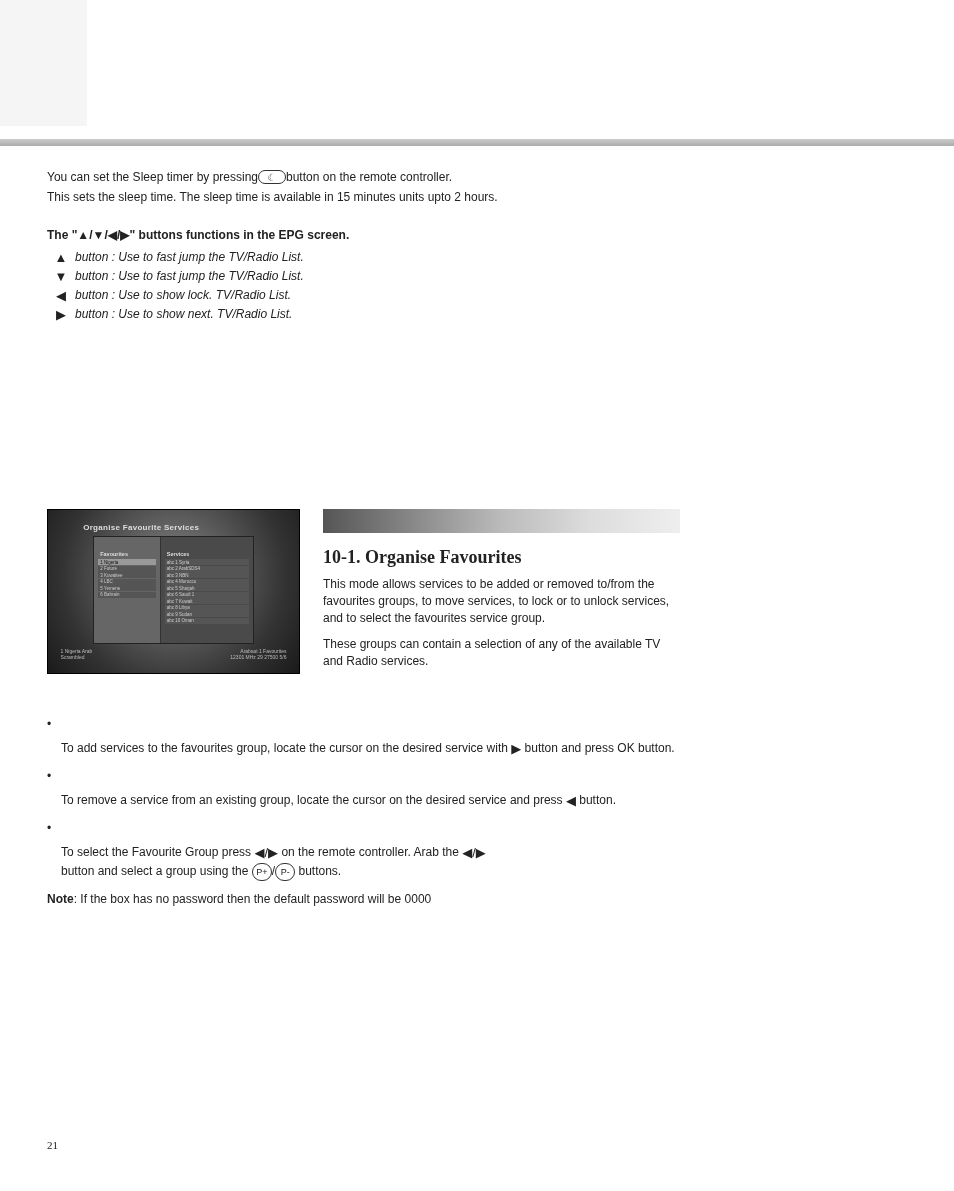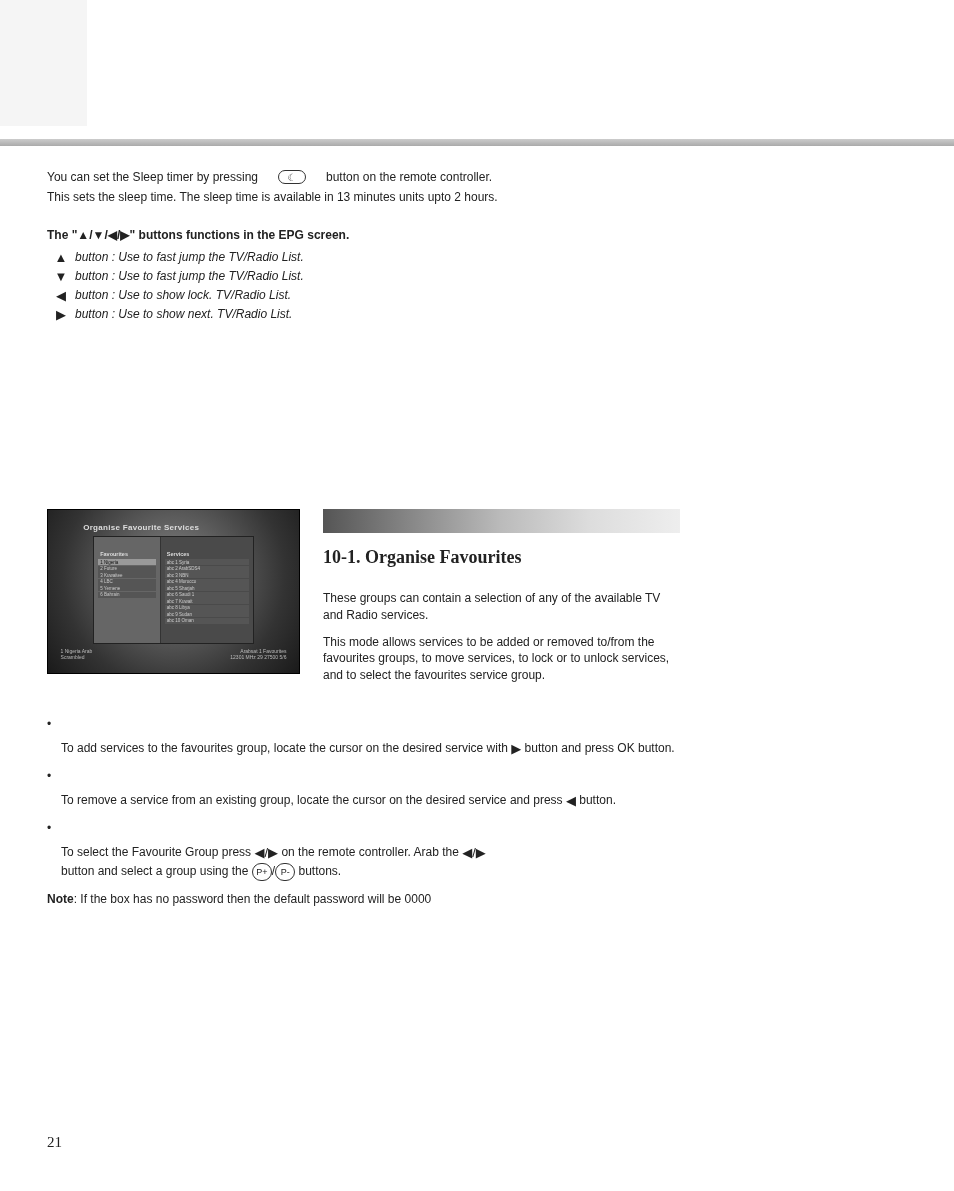--- a/index.html
+++ b/index.html
@@ -41,21 +41,21 @@
       font-size: 22px;
       font-weight: bold;
       font-family: Georgia, serif;
       margin-bottom: 20px;
     }
     .intro-line {
       font-size: 12px;
       margin-bottom: 6px;
       display: flex;
       align-items: center;
-      gap: 20px;
+      gap: 0;
     }
     .intro-para {
       font-size: 12px;
       margin-bottom: 24px;
     }
     .sleep-icon {
       display: inline-block;
       width: 28px;
       height: 14px;
       border: 1px solid #333;
@@ -86,21 +86,21 @@
     }
     .button-desc {
       flex: 1;
       font-style: italic;
     }
     .subsection-title {
       font-size: 18px;
       font-weight: bold;
       font-family: Georgia, serif;
       margin-top: 14px;
-      margin-bottom: 22px;
+      margin-bottom: 8px;
     }
     .gradient-bar {
       width: 357px;
       height: 24px;
       background: linear-gradient(to right, #555 0%, #888 25%, #bbb 50%, #ddd 75%, #eee 100%);
       margin-bottom: 12px;
     }
     .screenshot-placeholder {
       position: absolute;
       left: 47px;
@@ -224,39 +224,39 @@
       text-align: center;
       vertical-align: middle;
     }
     .note-bold {
       font-weight: bold;
     }
     .page-number {
       position: absolute;
       left: 47px;
       bottom: 40px;
-      font-size: 15px;
+      font-size: 11px;
       font-family: Georgia, serif;
       text-align: center;
     }
   </style>
 </head>
 <body>
 
 <div class="page-tab"></div>
 <div class="gray-bar"></div>
 
 <div class="content">
 
   <div class="intro-line">
     <span>You can set the Sleep timer by pressing</span>
     <span class="sleep-icon">☾</span>
     <span>button on the remote controller.</span>
   </div>
-  <div class="intro-para">This sets the sleep time. The sleep time is available in 13 minutes units upto 2 hours.</div>
+  <div class="intro-para">This sets the sleep time. The sleep time is available in 15 minutes units upto 2 hours.</div>
 
   <div class="button-header">The "▲/▼/◀/▶" buttons functions in the EPG screen.</div>
   <div class="button-table">
     <div class="button-row">
       <div class="button-arrow">▲</div>
       <div class="button-desc">button : Use to fast jump the TV/Radio List.</div>
     </div>
     <div class="button-row">
       <div class="button-arrow">▼</div>
       <div class="button-desc">button : Use to fast jump the TV/Radio List.</div>
@@ -306,22 +306,22 @@
   </div>
   <div class="screenshot-footer-right">
     <div>Arabsat 1 Favourites</div>
     <div>12301 MHz 29 27500 5/6</div>
   </div>
 </div>
 
 <div class="right-text">
   <div class="gradient-bar"></div>
   <div class="subsection-title">10-1. Organise Favourites</div>
+  <div class="body-para">This mode allows services to be added or removed to/from the favourites groups, to move services, to lock or to unlock services, and to select the favourites service group.</div>
   <div class="body-para">These groups can contain a selection of any of the available TV and Radio services.</div>
-  <div class="body-para">This mode allows services to be added or removed to/from the favourites groups, to move services, to lock or to unlock services, and to select the favourites service group.</div>
 </div>
 
 <div class="lower-text">
   <div class="bullet-para">
     <div class="bullet-dot">•</div>
     <div class="bullet-content">
       <span>To add services to the favourites group, locate the cursor on the desired service with </span>
       <span class="inline-arrow">▶</span>
       <span>button and press OK button.</span>
     </div>

